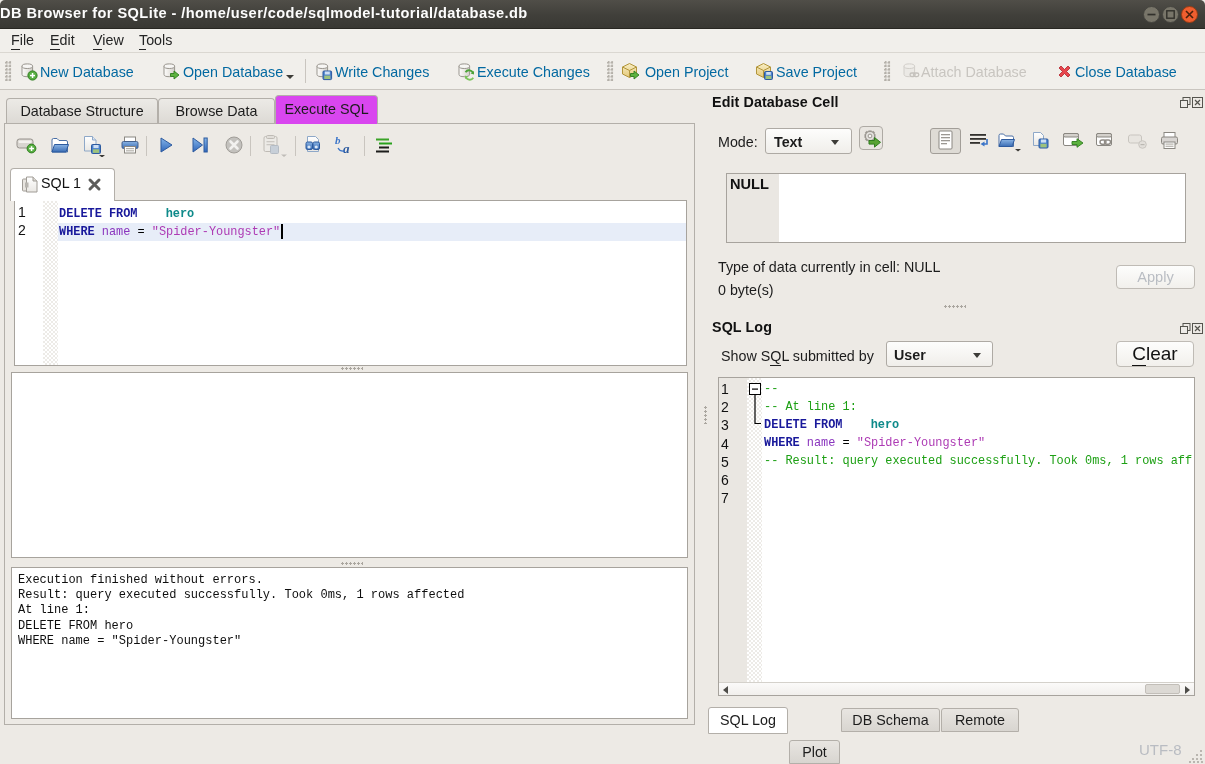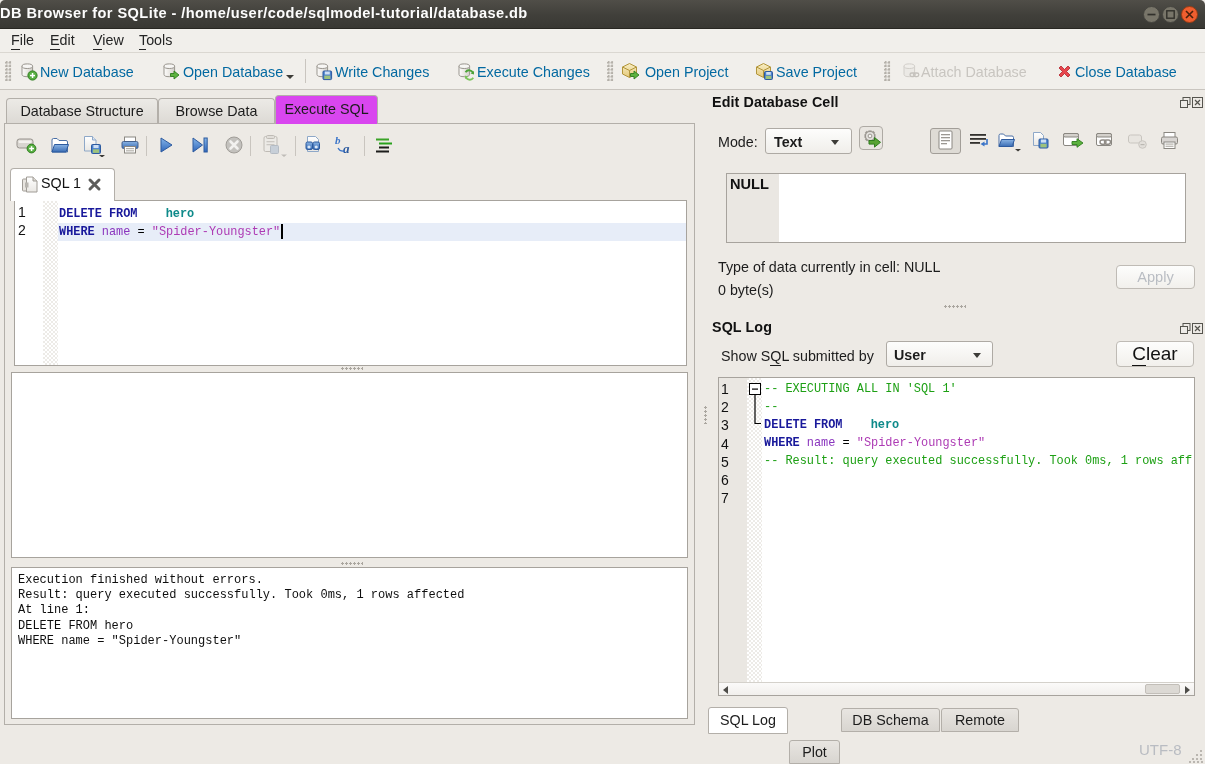--- a/index.html
+++ b/index.html
@@ -420,22 +420,22 @@
       background-image:conic-gradient(#fff 25%, #edebe7 0 50%, #fff 0 75%, #edebe7 0);
       background-size:4px 4px;"></div>
     <div id="lognums" style="position:absolute; left:2px; top:2px; font-size:14px; color:#111; line-height:18.2px;">1<br>2<br>3<br>4<br>5<br>6<br>7</div>
 
     <svg style="position:absolute; left:28px; top:0;" width="15" height="60">
       <rect x="2.5" y="5.5" width="11" height="11" fill="#fff" stroke="#000"></rect>
       <rect x="5" y="10.5" width="6" height="1.2" fill="#000"></rect>
       <path d="M8 16.5 V45.5 H14" fill="none" stroke="#000" stroke-width="1.2"></path>
     </svg>
     <div style="position:absolute; left:45px; top:2px;">
-      <div class="codeline"><span class="cmt">-- EXECUTING ALL IN 'SQL 1'</span></div>
       <div class="codeline"><span class="cmt">--</span></div>
+      <div class="codeline"><span class="cmt">-- At line 1:</span></div>
       <div class="codeline"><span class="kw">DELETE FROM</span> <span class="tbl">hero</span></div>
       <div class="codeline"><span class="kw">WHERE</span> <span class="idf">name</span> = <span class="str">"Spider-Youngster"</span></div>
       <div class="codeline"><span class="cmt">-- Result: query executed successfully. Took 0ms, 1 rows aff</span></div>
     </div>
 
     <div style="position:absolute; left:0px; top:304px; width:475px; height:13px;
          background:linear-gradient(#fbfaf9,#f1efec); border-top:1px solid #d4d1cb;">
       <svg style="position:absolute; left:3px; top:3px;" width="8" height="8">
           <path d="M6 0 L1 4 L6 8 Z" fill="#4d4c48"></path>
         </svg>

